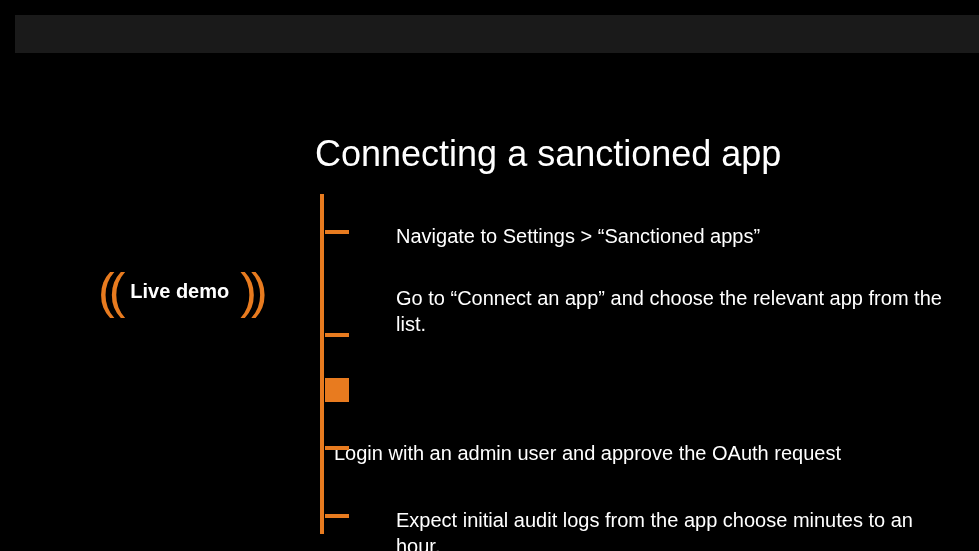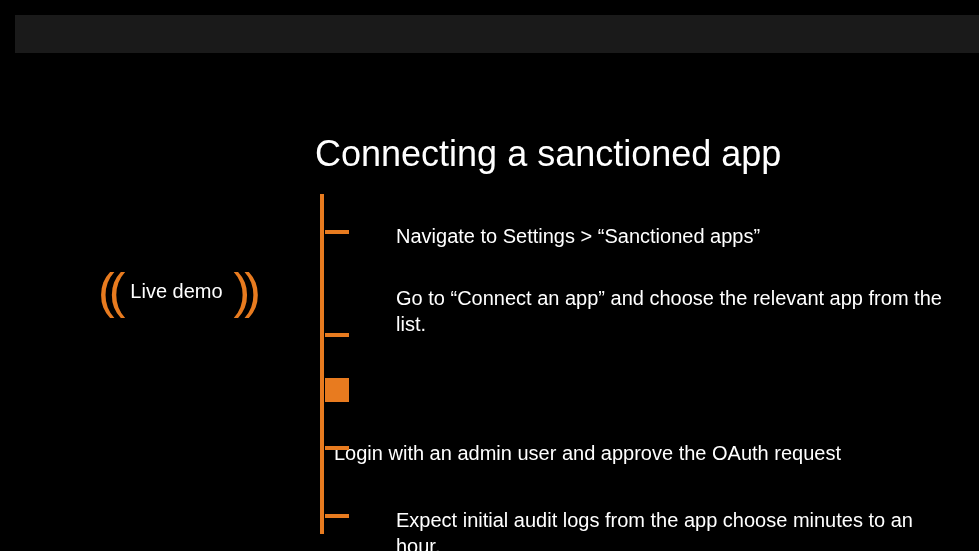--- a/index.html
+++ b/index.html
@@ -34,21 +34,21 @@
   }
   .demo-badge .paren {
     font-size: 50px;
     font-weight: 300;
     color: #E87B1F;
     line-height: 1;
     letter-spacing: -6px;
   }
   .demo-badge .label {
     font-size: 20px;
-    font-weight: 400;
+    font-weight: 700;
     color: #fff;
     margin: 0 6px;
   }
   .tree {
     position: absolute;
     top: 174px;
     left: 300px;
     width: 640px;
   }
   .vline {

